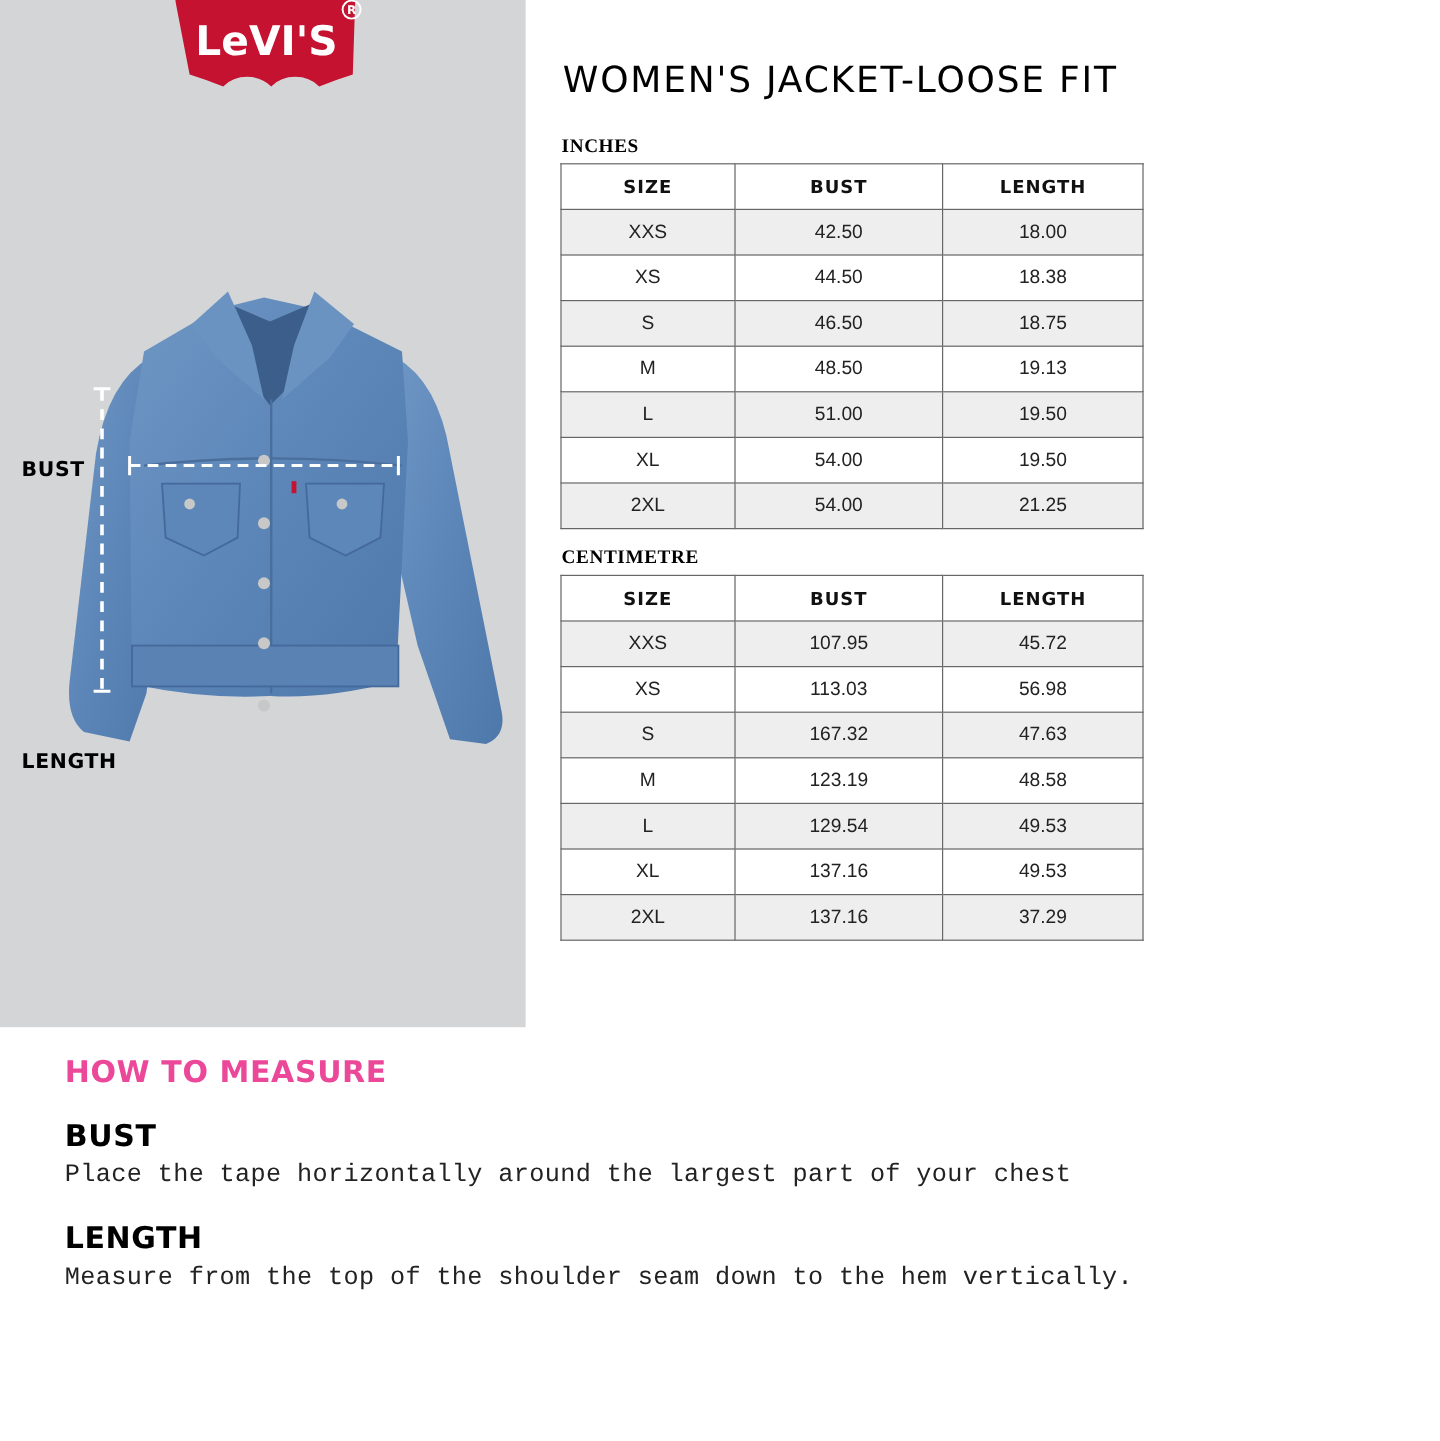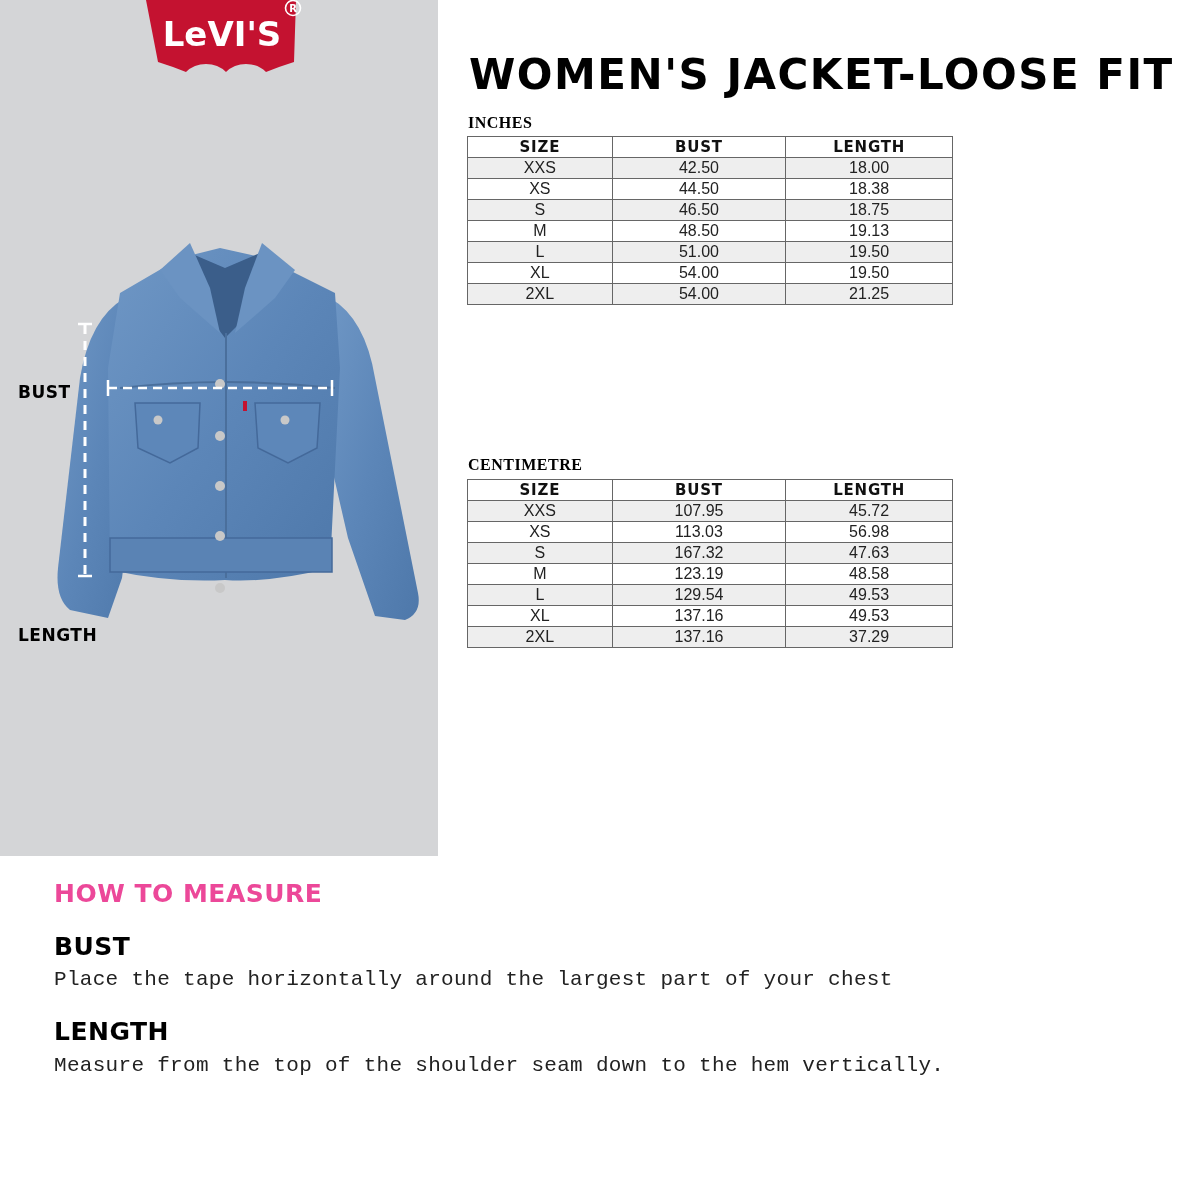--- a/index.html
+++ b/index.html
@@ -21,41 +21,41 @@
 
     .measure-label {
       position: absolute; font-weight: 900; font-size: 17px; letter-spacing: 0.5px;
       font-family: "DejaVu Sans", sans-serif; color: #000;
     }
     .label-bust { left: 18px; top: 382px; }
     .label-length { left: 18px; top: 625px; }
 
     .title {
       position: absolute; left: 469px; top: 50px;
-      font-family: "DejaVu Sans", sans-serif; font-weight: bold; font-size: 42px;
+      font-family: "DejaVu Sans", sans-serif; font-weight: normal; font-size: 30px;
       letter-spacing: 1.5px; color: #000;
     }
 
     .unit-label {
       position: absolute; left: 468px;
       font-family: Liberation Serif, serif; font-weight: bold; font-size: 16px;
       letter-spacing: 0.5px; color: #000;
     }
     .unit-inches { top: 114px; }
     .unit-cm { top: 456px; }
 
     table.size-table {
       position: absolute; left: 467px; width: 486px;
       border-collapse: collapse; border: 1.5px solid #555;
       font-family: "Liberation Sans", sans-serif; font-size: 16px; color: #222;
     }
     .tbl-inches { top: 136px; }
     .tbl-cm { top: 479px; }
     table.size-table th, table.size-table td {
-      height: 21px; text-align: center; border: 1px solid #666;
+      height: 38px; text-align: center; border: 1px solid #666;
     }
     table.size-table th {
       font-family: "DejaVu Sans", sans-serif; font-weight: bold; font-size: 15px;
       letter-spacing: 0.8px; color: #111; background: #fff;
     }
     table.size-table th:nth-child(1), table.size-table td:nth-child(1) { width: 145px; }
     table.size-table th:nth-child(2), table.size-table td:nth-child(2) { width: 174px; }
     table.size-table th:nth-child(3), table.size-table td:nth-child(3) { width: 167px; }
     table.size-table tbody tr:nth-child(odd) td { background: #eeeeee; }
     table.size-table tbody tr:nth-child(even) td { background: #ffffff; }

